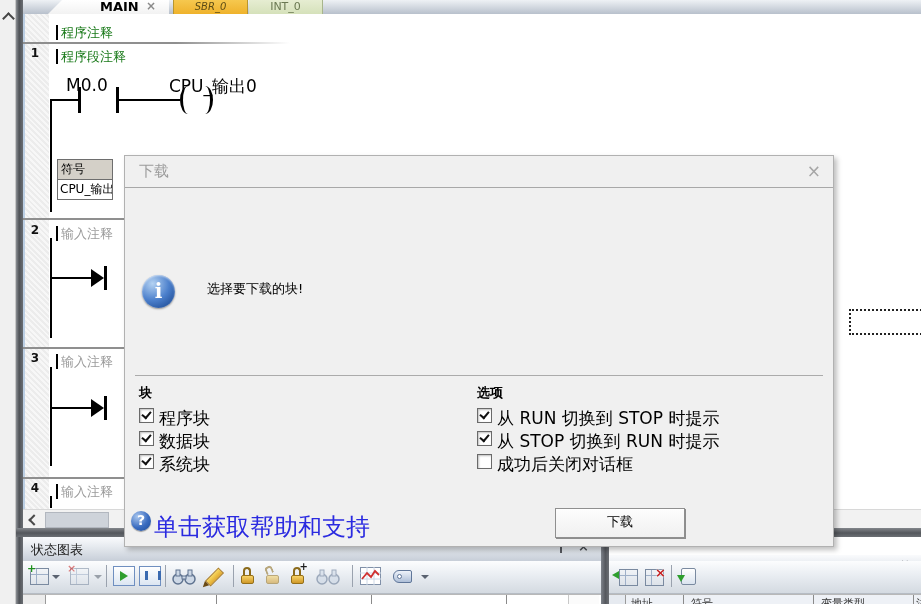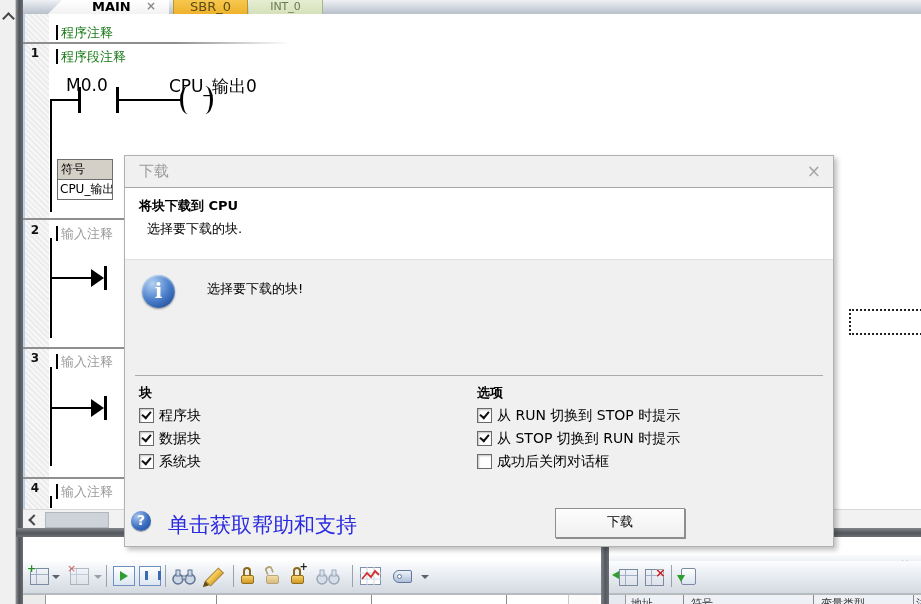--- a/index.html
+++ b/index.html
@@ -11,23 +11,23 @@
   .nav-strip{left:0;top:0;width:15px;height:604px;background:#f0f0f0;border-right:1px solid #c8c8c8;}
   .chev-up{left:4px;top:14px;width:7px;height:7px;border-left:2px solid #454545;border-top:2px solid #454545;transform:rotate(45deg);}
   .vsplit-left{left:16px;top:0;width:7px;height:604px;background:linear-gradient(to right,#8b8f94,#4f5257 45%,#6a6e73);}
   .hsplit{left:16px;top:528px;width:905px;height:9px;background:linear-gradient(#83878c,#54575c 55%,#6b6f74);z-index:6;}
   .vsplit-mid{left:601px;top:537px;width:8px;height:67px;background:linear-gradient(to right,#7d828a,#55585e 55%,#6b6f74);z-index:6;}
 
   
   .tabbar{left:23px;top:0;width:898px;height:14px;background:linear-gradient(#eef1f5,#b8c0cc);border-bottom:1px solid #8c96a4;}
   .tab{position:absolute;top:0;height:14px;line-height:15px;text-align:center;}
   .tab-main{left:25px;width:121px;background:linear-gradient(#ffffff,#f2f2f2);clip-path:polygon(14px 0,100% 0,100% 100%,0 100%);font-weight:bold;font-size:13px;}
-  .tab-main .lbl{position:absolute;left:44px;top:-1px;}
+  .tab-main .lbl{position:absolute;left:52px;top:-1px;}
   .tab-close{position:absolute;left:98px;top:-1px;color:#8a8a8a;font-weight:bold;font-size:12px;cursor:default;}
-  .tab-sbr{left:150px;width:73px;background:linear-gradient(#f6c84f,#efb22c);border-left:1px solid #b8962e;border-right:1px solid #b8962e;font-size:13px;color:#5c4c16;}
+  .tab-sbr{left:150px;width:73px;background:linear-gradient(#f6c84f,#efb22c);border-left:1px solid #b8962e;border-right:1px solid #b8962e;font-size:10px;color:#5c4c16;font-style:italic;}
   .tab-int{left:226px;width:73px;background:linear-gradient(#e6edd2,#d5e1ba);border-right:1px solid #a8b58c;font-size:11px;color:#6a7852;}
   .tab .tlbl{position:relative;top:-1px;}
 
   
   .editor{left:23px;top:14px;width:898px;height:514px;background:#fff;}
   .margin-col{left:23px;top:14px;width:24px;height:495px;
     background:repeating-linear-gradient(45deg,#ececec 0 2px,#f7f7f7 2px 4px);border-left:2px solid #bccfe4;}
   .netnum{width:24px;text-align:center;font-weight:bold;font-size:12px;color:#111;}
   .net-divider{height:2px;width:278px;background:linear-gradient(to right,#8f8f8f 55%,rgba(143,143,143,0) 96%);}
   .cbar{width:2px;height:15px;background:#000;}
@@ -67,25 +67,25 @@
     box-shadow:0 1px 2px rgba(0,0,0,.4), inset 0 1px 2px rgba(255,255,255,.6);}
   .info-icon .ii{position:absolute;left:0;right:0;top:4px;text-align:center;color:#fff;font-weight:bold;font-size:20px;font-family:"DejaVu Serif","Liberation Serif",serif;}
   .dlg-status{position:absolute;left:82px;top:124px;font-size:13px;}
   .dlg-sep{position:absolute;left:10px;right:10px;top:219px;border-top:1px solid #ababab;}
   .grp-label{position:absolute;font-weight:bold;font-size:13px;}
   .chkrow{position:absolute;height:16px;}
   .checkbox{position:absolute;left:0;top:1px;width:13px;height:13px;background:#fff;border:1px solid #6a6a6a;
     box-shadow:inset 1px 1px 2px rgba(0,0,0,.25);}
   .checkbox.checked::after{content:"";position:absolute;left:2px;top:2px;width:7px;height:4px;
     border-left:2px solid #111;border-bottom:2px solid #111;transform:rotate(-50deg);}
-  .chklbl{position:absolute;left:20px;top:0;font-size:14px;white-space:nowrap;}
+  .chklbl{position:absolute;left:20px;top:0;font-size:17px;white-space:nowrap;}
   .help-icon{position:absolute;left:6px;top:355px;width:20px;height:20px;border-radius:50%;
     background:radial-gradient(circle at 32% 28%,#a8c6ee,#3a6cc0 55%,#1c4a94);box-shadow:0 1px 1px rgba(0,0,0,.35);}
   .help-icon .qq{position:absolute;left:0;right:0;top:1px;text-align:center;color:#fff;font-weight:bold;font-size:14px;}
-  .help-link{position:absolute;left:43px;top:355px;font-size:21px;color:#2a2ae0;white-space:nowrap;}
+  .help-link{position:absolute;left:29px;top:355px;font-size:24px;color:#2a2ae0;white-space:nowrap;}
   .dbtn{position:absolute;top:352px;height:28px;background:linear-gradient(#fdfdfd,#f0f0f0);
     border:1px solid #8f8f8f;box-shadow:1px 1px 0 rgba(60,60,60,.55), inset 0 1px 0 #fff;
     text-align:center;line-height:26px;font-size:13px;cursor:default;}
   .btn-dl{left:430px;width:128px;}
   .btn-cl{left:569px;width:126px;}
 
   
   .panel-header{height:24px;background:linear-gradient(#fafbfd,#e6eaef 40%,#c7ced8);border-bottom:1px solid #9aa2ae;z-index:5;}
   .ph-title{position:absolute;left:8px;top:4px;font-size:13px;color:#222;white-space:nowrap;}
   .pin{position:absolute;width:10px;height:11px;}
@@ -195,20 +195,25 @@
   <div class="abs hscroll">
     <div class="hs-btn">
         <span class="ch"></span>
       </div>
     <div class="hs-thumb"></div>
   </div>
 
   <div class="abs hsplit"></div>
   <div class="abs vsplit-mid"></div>
 
+  <div class="abs panel-header" style="left:23px;top:537px;width:578px;">
+    <span class="ph-title">状态图表</span>
+    <span class="pin" style="left:533px;top:6px;"></span>
+    <span class="pclose" style="left:555px;">×</span>
+  </div>
   <div class="abs toolbar" style="left:23px;top:561px;width:578px;">
     <span class="grid-ic" style="left:7px;top:7px;"></span>
     <span class="ov" style="left:4px;top:1px;color:#1f8f1f;font-size:11px;">+</span>
     <span class="dd" style="left:29px;top:14px;"></span>
     <span class="grid-ic dim" style="left:47px;top:7px;"></span>
     <span class="ov dim" style="left:44px;top:1px;color:#c42020;font-size:11px;">×</span>
     <span class="dd dim" style="left:71px;top:14px;"></span>
     <span class="tsep" style="left:83px;"></span>
     <span class="boxbtn" style="left:90px;top:5px;">
         <span class="tri-play"></span>
@@ -287,24 +292,20 @@
     <span class="hdtxt" style="left:82px;">符号</span>
     <span class="hdtxt" style="left:212px;">变量类型</span>
     <span class="hdtxt" style="left:307px;">注释</span>
   </div>
 
   <div class="abs dialog">
     <div class="dlg-titlebar">
       <span class="dlg-title">下载</span>
       <span class="dlg-close">×</span>
     </div>
-    <div class="dlg-white">
-      <div class="dlg-heading">将块下载到 CPU</div>
-      <div class="dlg-sub">选择要下载的块.</div>
-    </div>
     <div class="info-icon">
       <span class="ii">i</span>
     </div>
     <div class="dlg-status">选择要下载的块!</div>
     <div class="dlg-sep"></div>
 
     <div class="grp-label" style="left:14px;top:228px;">块</div>
     <div class="chkrow" style="left:14px;top:251px;">
       <span class="checkbox checked"></span>
       <span class="chklbl">程序块</span>

